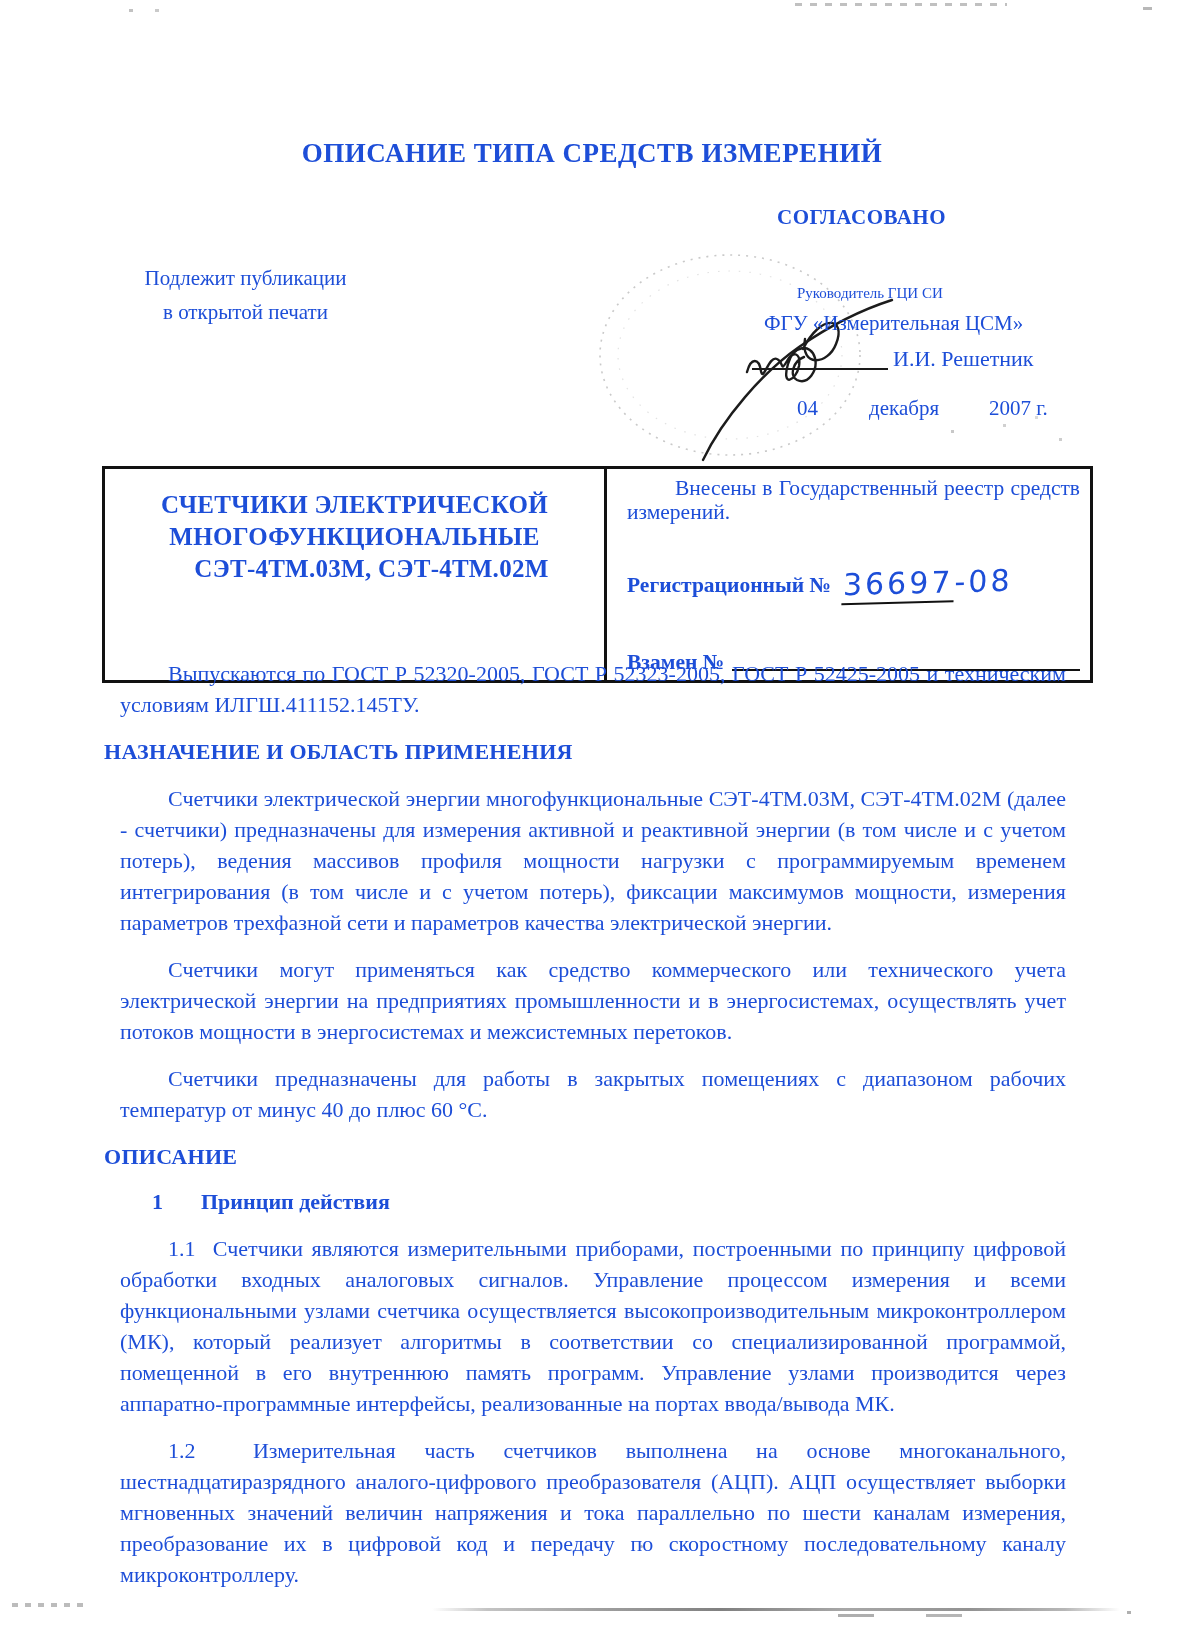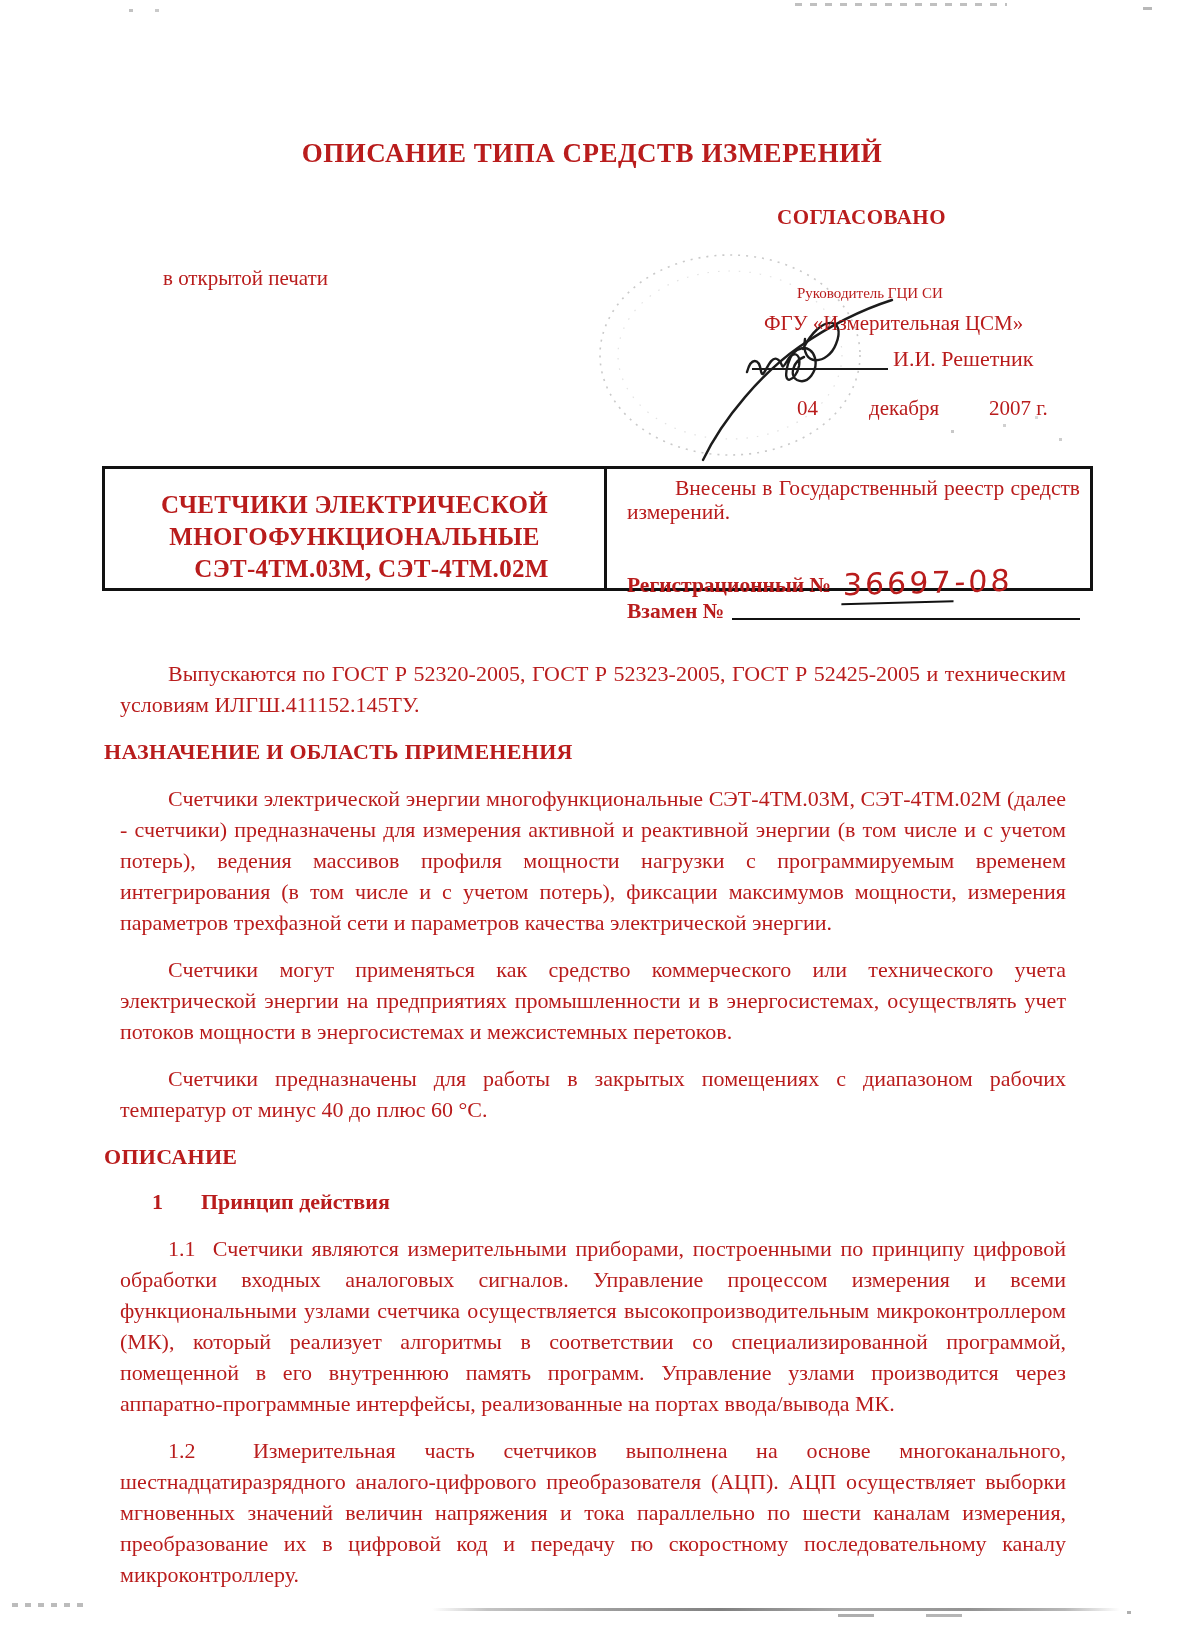--- a/index.html
+++ b/index.html
@@ -2,21 +2,21 @@
 <html><head>
 <meta charset="utf-8">
 <style>
   html, body { margin:0; padding:0; background:#e8e8e8; }
   .page {
     position:relative;
     width:1184px; height:1652px;
     margin:0 auto;
     background:#ffffff;
     font-family:"Liberation Serif","DejaVu Serif",serif;
-    color:#b91c1c;
+    color:#1d4ed8;
     overflow:hidden;
   }
 
   
   .doc-title {
     position:absolute; top:138px; left:0; width:100%;
     text-align:center; font-size:27px; font-weight:bold;
     letter-spacing:0.5px; margin:0;
   }
   .agreed-label {
@@ -36,21 +36,21 @@
   .appr-name { position:absolute; top:346px; left:893px; font-size:22px; }
   .appr-date { position:absolute; top:396px; left:797px; width:290px; font-size:21px; }
   .appr-date .d-month { position:absolute; left:72px; }
   .appr-date .d-year  { position:absolute; left:192px; }
 
   .signature-svg { position:absolute; top:248px; left:595px; width:300px; height:215px; }
 
   
   .registry-table {
     position:absolute; top:466px; left:102px;
-    width:991px; height:125px;
+    width:991px; height:217px;
     border:3px solid #111;
     box-sizing:border-box;
     display:flex;
   }
   .cell-left {
     width:502px; box-sizing:border-box;
     border-right:3px solid #111;
     padding:20px 10px 0 10px;
     text-align:center;
     font-weight:bold; font-size:25px; line-height:32px;
@@ -136,20 +136,21 @@
   <div class="artifact a-bl-marks"></div>
   <div class="artifact a-b-line"></div>
   <div class="artifact a-b-ticks"></div>
   <div class="artifact a-b-dot"></div>
 
   <h1 class="doc-title">ОПИСАНИЕ ТИПА СРЕДСТВ ИЗМЕРЕНИЙ</h1>
 
   <div class="agreed-label">СОГЛАСОВАНО</div>
 
   <div class="pub-note">
+    <div>Подлежит публикации</div>
     <div>в открытой печати</div>
   </div>
 
   <svg class="signature-svg" viewBox="0 0 300 215">
     <g>
       <ellipse cx="135" cy="107" rx="130" ry="100" fill="none" stroke="#bcbcbc" stroke-width="1.6" stroke-dasharray="2 6" opacity="0.8"></ellipse>
       <ellipse cx="135" cy="107" rx="112" ry="84" fill="none" stroke="#cfcfcf" stroke-width="1.2" stroke-dasharray="1.5 9" opacity="0.6"></ellipse>
     </g>
     <g fill="none" stroke="#1c1c1c" stroke-width="2.4" stroke-linecap="round">
       <path d="M108,212 C128,170 168,124 204,99 C240,74 272,60 297,52"></path>

